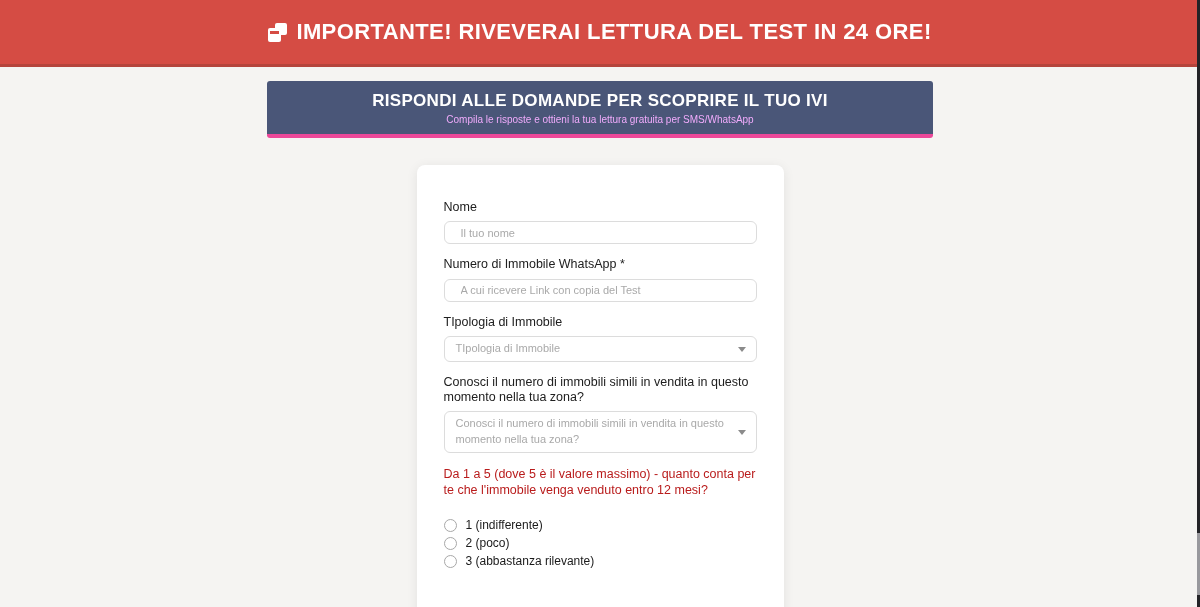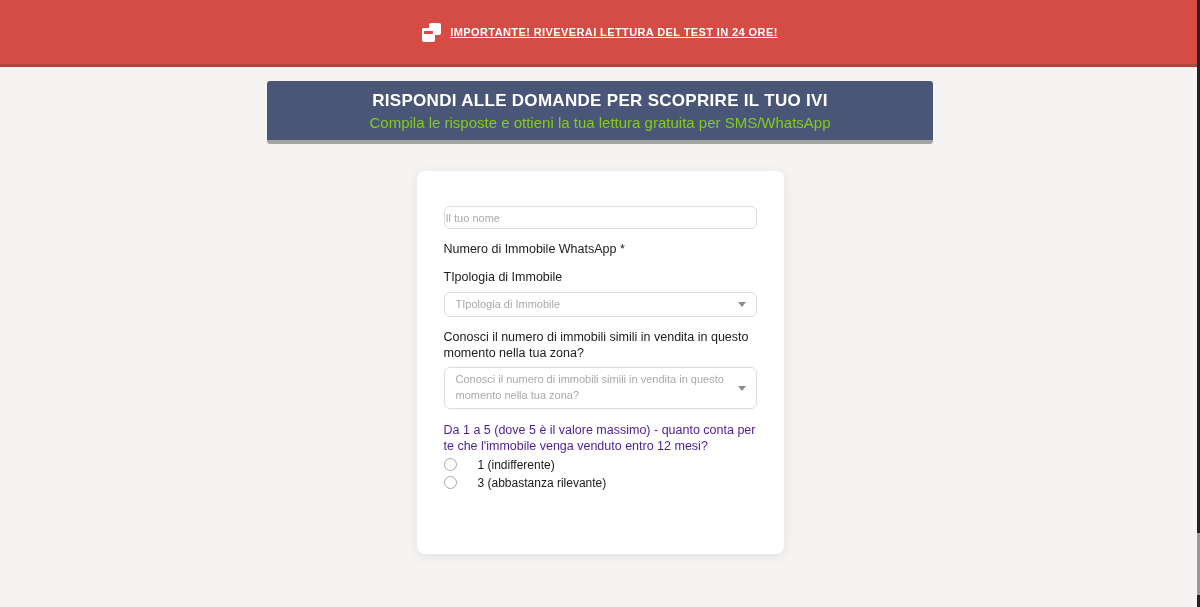--- a/index.html
+++ b/index.html
@@ -12,64 +12,64 @@
   }
 
   
   .top-banner {
     height:67px;
     background:#d54c44;
     border-bottom:3px solid #b5443c;
     display:flex; align-items:center; justify-content:center; gap:9px;
   }
   .top-banner-text {
-    color:#ffffff; font-weight:bold; font-size:11px; letter-spacing:.4px;text-decoration:underline;
+    color:#ffffff; font-weight:bold; font-size:22px; letter-spacing:.4px;
   }
   .copy-icon { width:19px; height:19px; position:relative; flex:0 0 auto; }
   .copy-icon .back {
     position:absolute; right:0; top:0; width:12px; height:12px;
     background:#ffffff; border-radius:2px;
   }
   .copy-icon .front {
     position:absolute; left:0; bottom:0; width:13px; height:14px;
     background:#ffffff; border-radius:2px;
   }
   .copy-icon .band {
     position:absolute; left:2px; bottom:8px; width:9px; height:2.5px;
     background:#d54c44;
   }
 
   
   .hero {
     width:666px; margin:14px auto 4px;
     background:#4a5678;
-    border-bottom:4px solid #a3a3a3;
+    border-bottom:4px solid #ec4899;
     border-radius:3px;
     text-align:center;
     padding:10px 10px 9px;
   }
   .hero-title { color:#ffffff; font-weight:bold; font-size:17px; letter-spacing:.3px; }
-  .hero-sub { color:#84cc16; font-size:15px; margin-top:3px; font-weight:normal; }
+  .hero-sub { color:#f0abfc; font-size:10px; margin-top:3px; font-weight:normal; }
 
   
   .card {
     width:367px; margin:27px auto 0;
     background:#ffffff;
     border-radius:8px;
     box-shadow:0 2px 12px rgba(0,0,0,.08);
     padding:35px 27px 60px;
   }
   .field { margin-bottom:13px; }
   .field-label {
     font-size:12.5px; color:#202020; line-height:1.22; margin-bottom:6px;
   }
   .text-input {
     width:100%; height:23px;
     border:1px solid #dcdcdc; border-radius:6px;
-    font-size:11px; color:#333; padding:0 1px;
+    font-size:11px; color:#333; padding:0 16px;
     background:#fff; outline:none;
     font-family:"Liberation Sans", sans-serif;
   }
   .text-input::placeholder { color:#a9a9a9; }
 
   .select {
     position:relative;
     border:1px solid #dcdcdc; border-radius:6px;
     min-height:24px;
     display:flex; align-items:center;
@@ -79,23 +79,23 @@
   }
   .caret {
     position:absolute; right:10px; top:50%; margin-top:-2px;
     width:0; height:0;
     border-left:4px solid transparent;
     border-right:4px solid transparent;
     border-top:5px solid #8b8b8b;
   }
 
   .radio-question {
-    font-size:12.5px; color:#4c1d95; line-height:1.28; margin:2px 0 4px;
+    font-size:12.5px; color:#b91c1c; line-height:1.28; margin:2px 0 20px;
   }
-  .radio-row { display:flex; align-items:center; gap:21px; margin-bottom:4px; }
+  .radio-row { display:flex; align-items:center; gap:9px; margin-bottom:4px; }
   .radio-circle {
     width:13px; height:13px; flex:0 0 auto;
     border:1.5px solid #a8a8a8; border-radius:50%; background:#fff;
   }
   .radio-label { font-size:12px; color:#1a1a1a; }
 
   
   .edge-scrollbar {
     position:absolute; right:0; top:0; width:3px; height:607px;
     background:#232327;
@@ -118,25 +118,27 @@
 </div>
 
 <div class="hero">
   <div class="hero-title">RISPONDI ALLE DOMANDE PER SCOPRIRE IL TUO IVI</div>
   <div class="hero-sub">Compila le risposte e ottieni la tua lettura gratuita per SMS/WhatsApp</div>
 </div>
 
 <div class="card">
 
   <div class="field">
+    <div class="field-label">Nome</div>
     <input class="text-input" type="text" placeholder="Il tuo nome" style="">
   </div>
 
   <div class="field">
     <div class="field-label">Numero di Immobile WhatsApp *</div>
+    <input class="text-input" type="text" placeholder="A cui ricevere Link con copia del Test" style="">
   </div>
 
   <div class="field">
   </div>
 
   <div class="field">
     <div class="field-label">TIpologia di Immobile</div>
     <div class="select">
       <span>TIpologia di Immobile</span>
       <span class="caret"></span>
@@ -153,20 +155,24 @@
 
   <div class="radio-group">
     <div class="radio-question">Da 1 a 5 (dove 5 è il valore massimo) - quanto conta per te che l'immobile venga venduto entro 12 mesi?</div>
 
     <div class="radio-row">
       <span class="radio-circle"></span>
       <span class="radio-label">1 (indifferente)</span>
     </div>
     <div class="radio-row">
       <span class="radio-circle"></span>
+      <span class="radio-label">2 (poco)</span>
+    </div>
+    <div class="radio-row">
+      <span class="radio-circle"></span>
       <span class="radio-label">3 (abbastanza rilevante)</span>
     </div>
 
   </div>
 
 </div>
 
 <div class="edge-scrollbar">
   <div class="edge-thumb"></div>
 </div>

